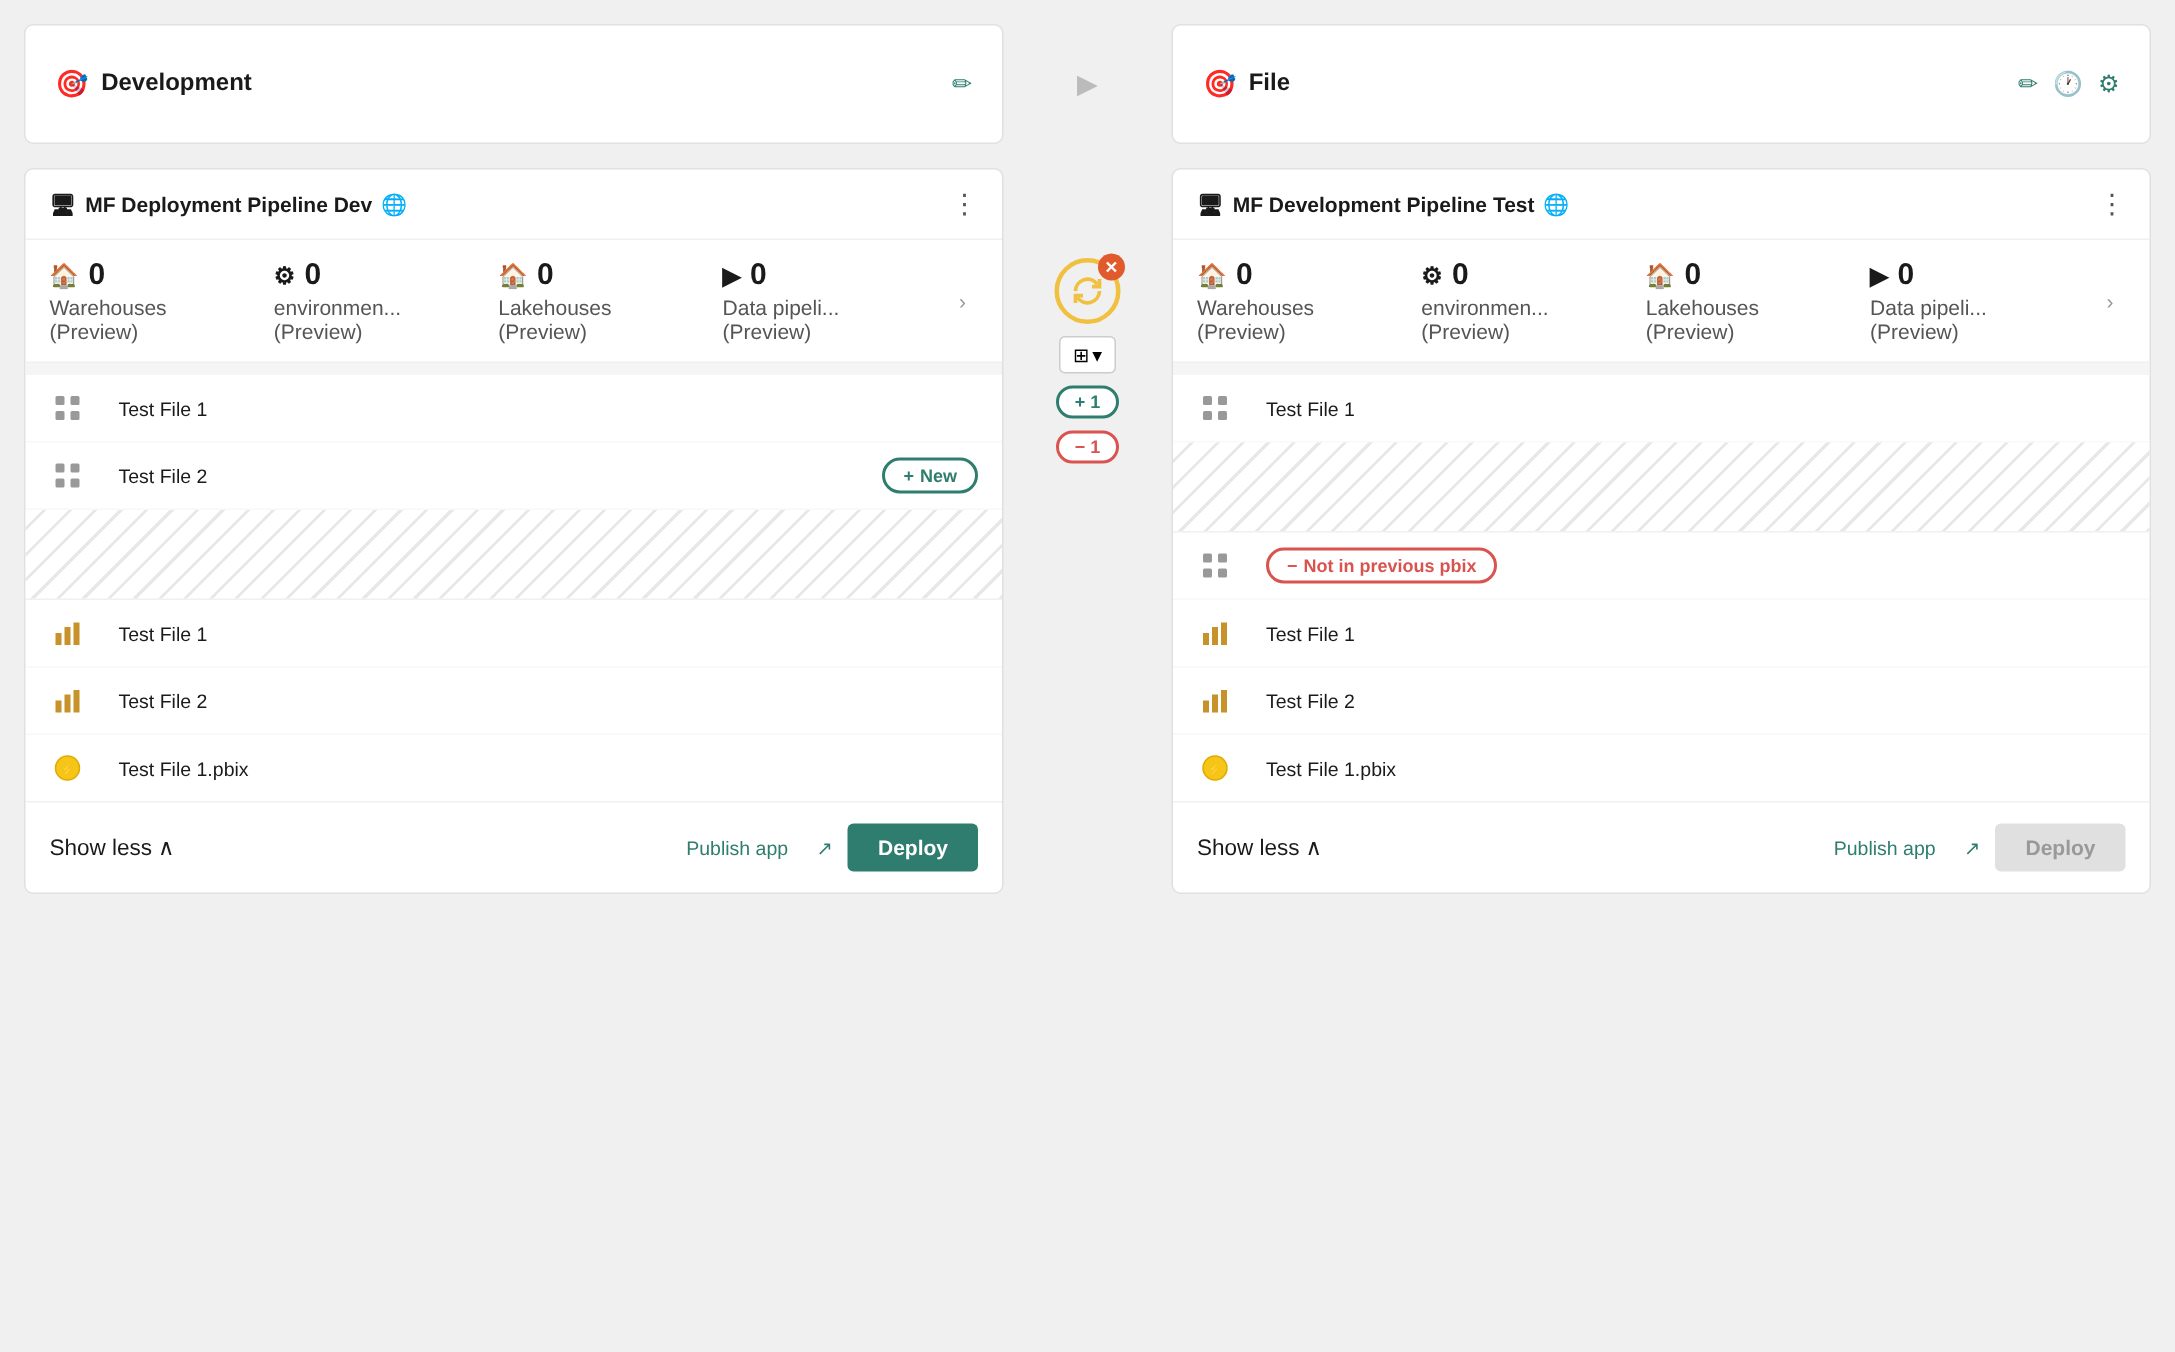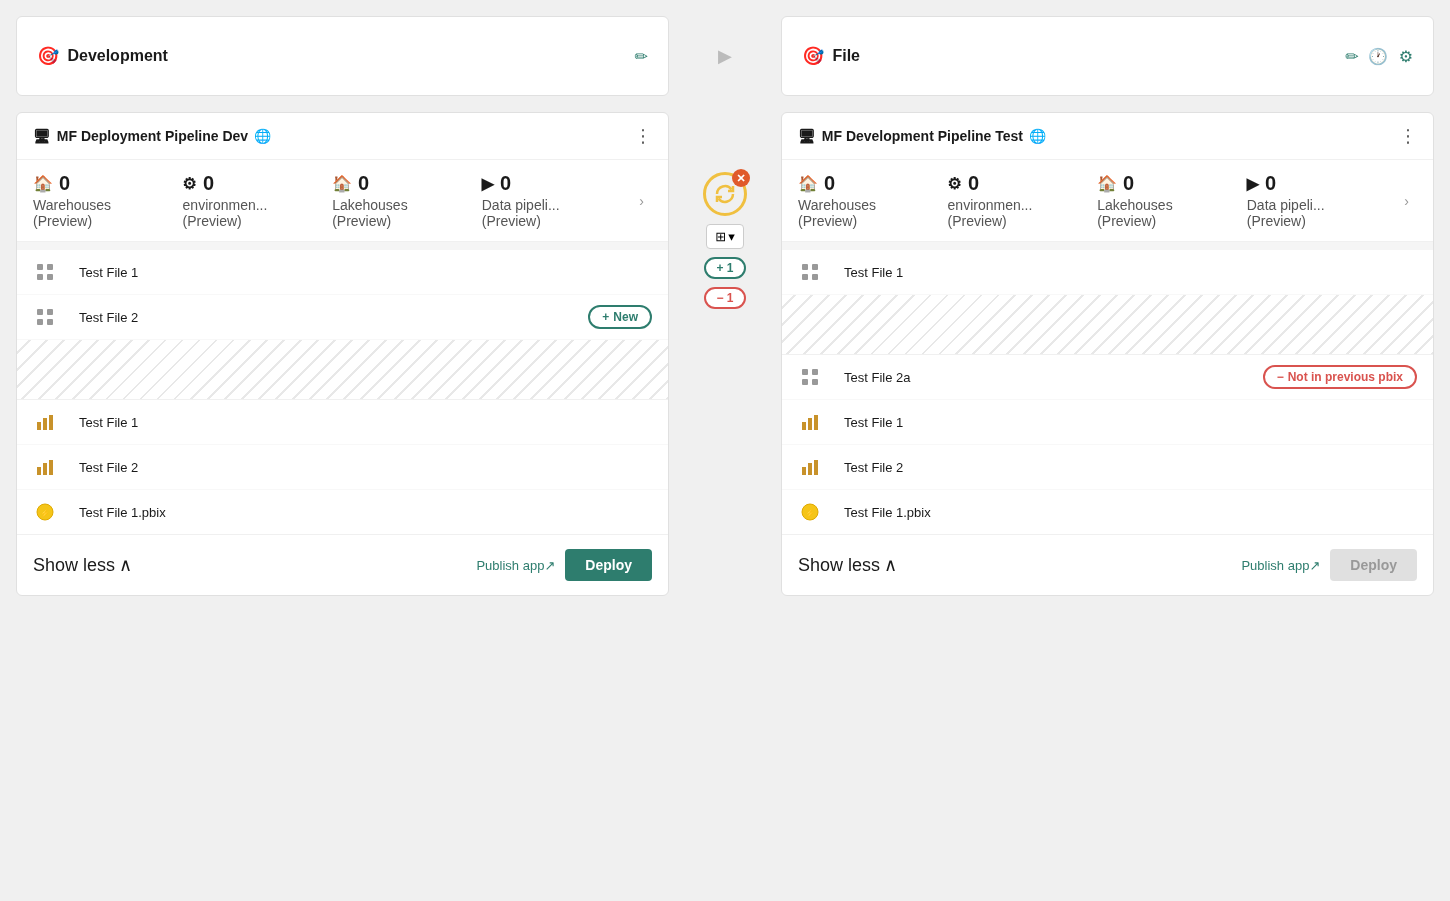--- a/index.html
+++ b/index.html
@@ -206,21 +206,21 @@
       justify-content: space-between;
       align-items: center;
       padding: 14px 16px;
       border-top: 1px solid #f0f0f0;
     }
 
     .show-less-btn {
       background: none;
       border: none;
       cursor: pointer;
-      font-size: 18px;
+      font-size: 15px;
       color: #1a1a1a;
       display: flex;
       align-items: center;
       gap: 4px;
     }
 
     .footer-right {
       display: flex;
       align-items: center;
       gap: 10px;
@@ -228,21 +228,21 @@
 
     .publish-btn {
       background: none;
       border: none;
       cursor: pointer;
       font-size: 13px;
       color: #2e7d6e;
       text-decoration: none;
       display: flex;
       align-items: center;
-      gap: 0;
+      gap: 19px;
     }
 
     .deploy-btn {
       background: #2e7d6e;
       color: white;
       border: none;
       border-radius: 4px;
       padding: 8px 20px;
       font-size: 14px;
       font-weight: 600;
@@ -591,21 +591,20 @@
 
       <div class="item-row">
         <div class="item-icon">
           <svg width="20" height="20" viewBox="0 0 20 20" fill="none">
             <rect x="2" y="2" width="6" height="6" rx="1" fill="#999"></rect>
             <rect x="12" y="2" width="6" height="6" rx="1" fill="#999"></rect>
             <rect x="2" y="12" width="6" height="6" rx="1" fill="#999"></rect>
             <rect x="12" y="12" width="6" height="6" rx="1" fill="#999"></rect>
           </svg>
         </div>
-        <span class="item-name">Test File 2a</span>
         <div class="badge-not-previous">
           <span>−</span>
           <span>Not in previous pbix</span>
         </div>
       </div>
 
       <div class="item-row">
         <div class="item-icon">
           <svg width="20" height="20" viewBox="0 0 20 20">
             <rect x="2" y="10" width="4" height="8" fill="#c8922a"></rect>

